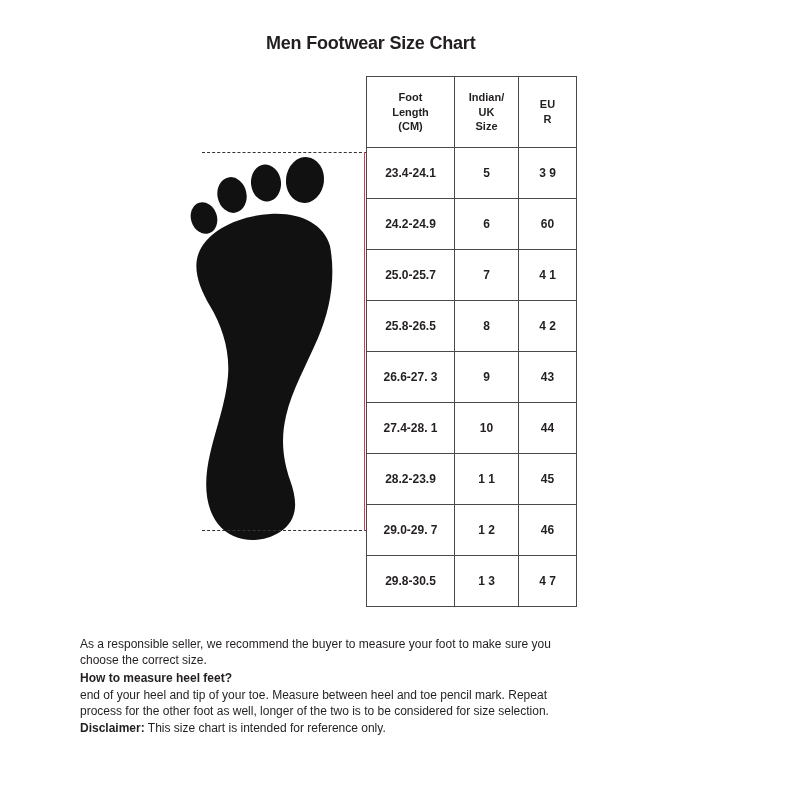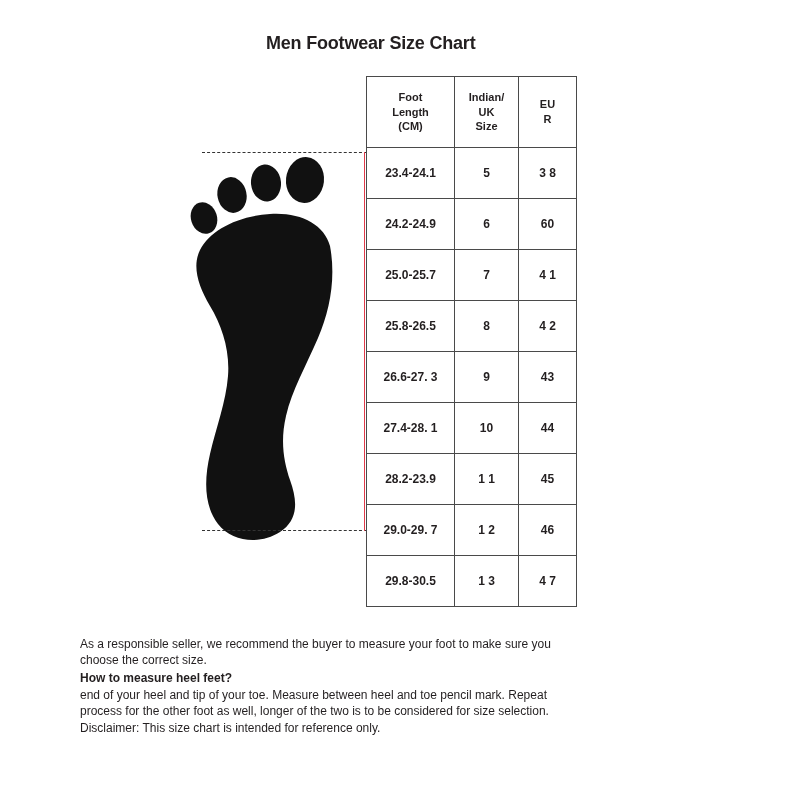--- a/index.html
+++ b/index.html
@@ -115,21 +115,21 @@
     left: 80px;
     top: 636px;
     width: 648px;
     font-size: 12px;
     line-height: 1.35;
   }
   .notes p {
     margin: 0;
   }
   .notes .bold {
-    font-weight: normal;
+    font-weight: bold;
   }
   .notes .heading {
     font-weight: bold;
     margin-top: 2px;
   }
   .notes .block {
     margin-top: 1px;
   }
 </style>
 </head>
@@ -193,21 +193,21 @@
         <th>
           <span class="hdr-wrap">EU</span>
           <span class="hdr-wrap">R</span>
         </th>
       </tr>
     </thead>
     <tbody>
       <tr>
         <td>23.4-24.1</td>
         <td>5</td>
-        <td>3 8</td>
+        <td>3 9</td>
       </tr>
       <tr>
         <td>24.2-24.9</td>
         <td>6</td>
         <td>60</td>
       </tr>
       <tr>
         <td>25.0-25.7</td>
         <td>7</td>
         <td>4 1</td>

